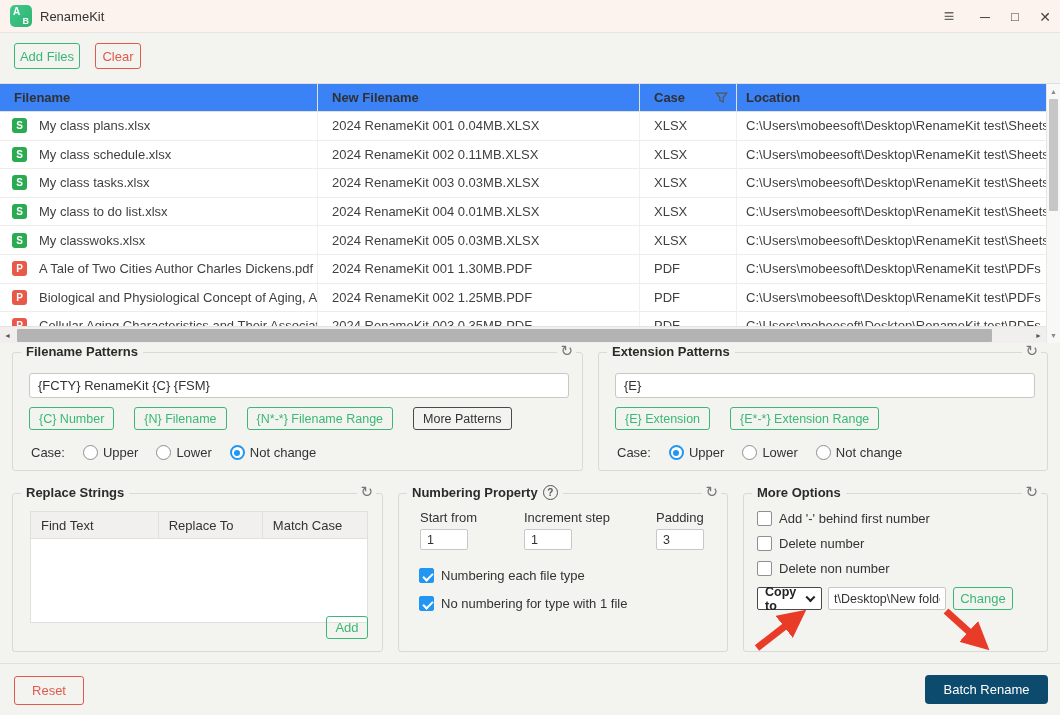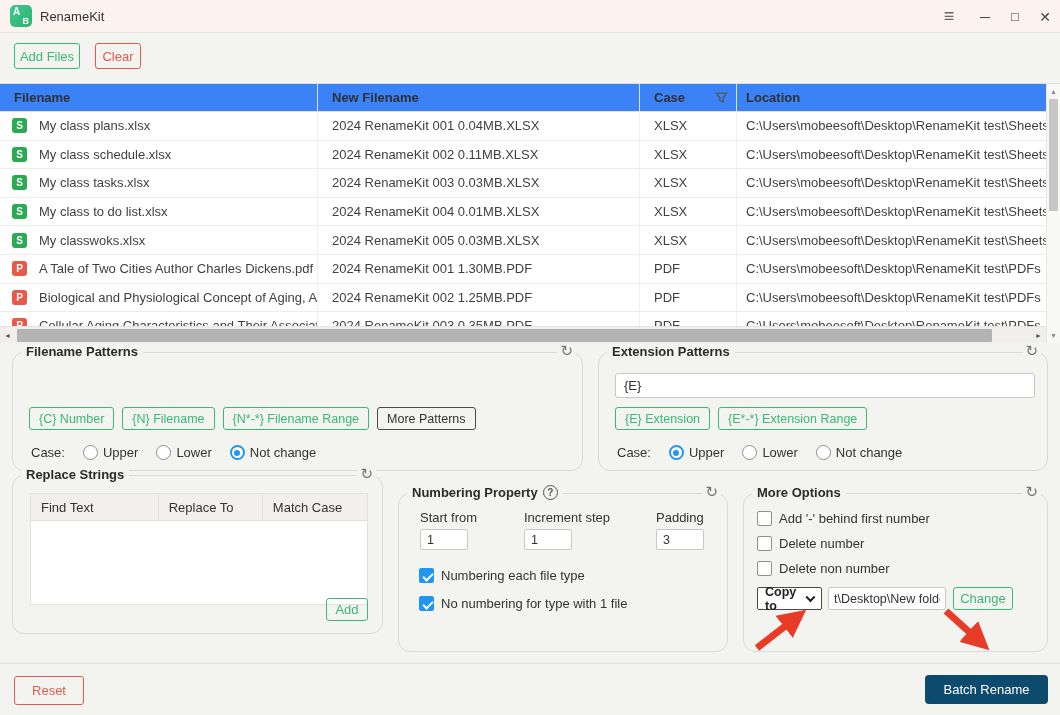--- a/index.html
+++ b/index.html
@@ -44,32 +44,32 @@
   .vscroll { position:absolute; right:0; top:0; width:14px; height:100%; background:#f8f8f7; border-left:1px solid #e8e7e5; z-index:5; }
   .vscroll .sarrow { position:absolute; left:0; width:13px; height:13px; display:flex; align-items:center; justify-content:center; font-size:7px; color:#8a8a8a; }
   .vscroll .up { top:1px; } .vscroll .down { bottom:1px; }
   .vthumb { position:absolute; left:2px; top:15px; width:9px; height:112px; background:#c6c6c6; border-radius:1px; }
   .hscroll { position:absolute; left:0; bottom:0; width:1046px; height:17px; background:#f0efed; border-top:1px solid #e5e4e2; z-index:4; }
   .hscroll .sarrow { position:absolute; top:0; width:15px; height:17px; display:flex; align-items:center; justify-content:center; font-size:7px; color:#555; }
   .hscroll .left { left:0; } .hscroll .right { right:0; }
   .hthumb { position:absolute; left:17px; top:2px; width:975px; height:13px; background:#b3b3b3; border-radius:1px; }
 
   
-  .panel { position:absolute; border:1px solid #dad9d6; border-radius:12px; background:#f3f3ef; }
+  .panel { position:absolute; border:1px solid #dad9d6; border-radius:3px; background:#f3f3ef; }
   .legend { position:absolute; top:-9px; left:8px; background:#f3f3ef; padding:0 5px; font-size:13px; font-weight:bold; color:#2b2b2b; display:flex; align-items:center; gap:5px; }
   .refresh { position:absolute; top:-10px; right:6px; background:#f3f3ef; padding:0 3px; color:#777; font-size:15px; line-height:16px; cursor:default; }
   .p-fp { left:12px; top:352px; width:571px; height:119px; }
   .p-ep { left:598px; top:352px; width:450px; height:119px; }
-  .p-rs { left:12px; top:475px; width:371px; height:159px; }
+  .p-rs { left:12px; top:493px; width:371px; height:159px; }
   .p-np { left:398px; top:493px; width:330px; height:159px; }
   .p-mo { left:743px; top:493px; width:305px; height:159px; }
 
   .pat-input { position:absolute; left:16px; top:20px; height:25px; border:1px solid #c9c8c5; border-radius:3px; background:#fff; font-size:13px; color:#333; padding:0 8px; outline:none; }
   .p-fp .pat-input { width:540px; } .p-ep .pat-input { width:420px; }
-  .patbtn-row { position:absolute; left:16px; top:54px; display:flex; gap:8px; }
+  .patbtn-row { position:absolute; left:16px; top:54px; display:flex; gap:20px; }
   .patbtn { height:23px; padding:0 9px; font-size:12.5px; }
   .case-row { position:absolute; left:18px; top:92px; display:flex; align-items:center; gap:8px; font-size:13px; color:#333; }
   .case-row .grp { display:flex; align-items:center; gap:5px; margin-left:10px; }
   .radio { width:15px; height:15px; border:1px solid #8f8f8f; border-radius:50%; background:#fff; position:relative; }
   .radio.checked { border:2px solid #2196f3; }
   .radio.checked::after { content:""; position:absolute; left:2.5px; top:2.5px; width:6px; height:6px; border-radius:50%; background:#2196f3; }
 
   
   .rs-table { position:absolute; left:17px; top:17px; width:338px; height:112px; border:1px solid #e1e0dd; background:#fff; }
   .rs-head { display:grid; grid-template-columns:38% 31% 31%; height:27px; background:#f1f0ee; border-bottom:1px solid #e1e0dd; }
@@ -217,20 +217,21 @@
   <div class="vscroll">
     <span class="sarrow up">▲</span>
     <div class="vthumb"></div>
     <span class="sarrow down">▼</span>
   </div>
 </div>
 
 <div class="panel p-fp">
   <span class="legend">Filename Patterns</span>
   <span class="refresh">↻</span>
+  <input class="pat-input" value="{FCTY} RenameKit {C} {FSM}" style="">
   <div class="patbtn-row">
     <button class="btn btn-green patbtn">{C} Number</button>
     <button class="btn btn-green patbtn">{N} Filename</button>
     <button class="btn btn-green patbtn">{N*-*} Filename Range</button>
     <button class="btn btn-dark patbtn">More Patterns</button>
   </div>
   <div class="case-row">
     <span>Case:</span>
     <span class="grp">
         <span class="radio"></span>

